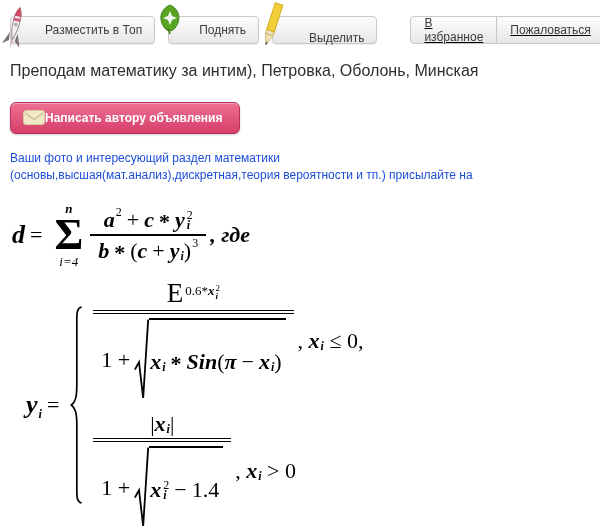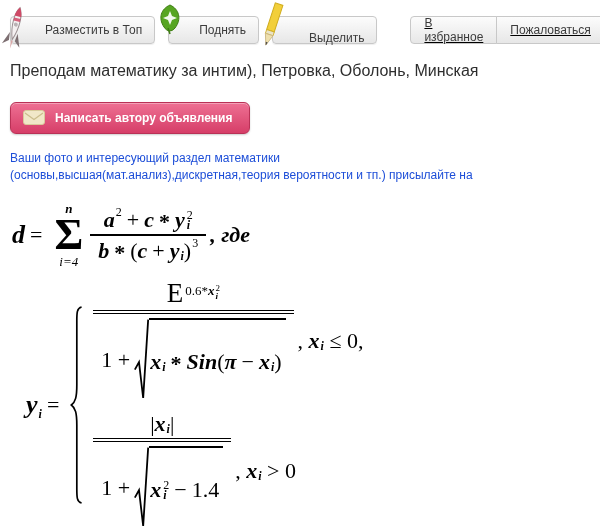--- a/index.html
+++ b/index.html
@@ -22,21 +22,21 @@
   .pencil-pos { left:-16px; top:-14px; }
   .grp { display:inline-flex; margin-left:20px;text-decoration:underline; }
   .gbtn { height:28px; display:inline-flex; align-items:center; box-sizing:border-box; padding:0 13px;
           background:linear-gradient(#fcfcfc,#e7e7e7); border:1px solid #c8c8c8;
           font-size:12px; color:#3c3c3c; cursor:pointer; }
   .gbtn.first { border-radius:4px 0 0 4px; }
   .gbtn.last  { border-radius:0 4px 4px 0; margin-left:-1px;text-align:center; }
 
   
   .title { margin:62px 10px 0 10px; font-size:16px; font-weight:normal; color:#2e2e2e; }
-  .contact-btn { display:inline-flex; align-items:center; gap:10px; margin:22px 0 0 10px;
+  .contact-btn { display:inline-flex; align-items:center; gap:0; margin:22px 0 0 10px;
                  padding:7px 16px 8px 12px; border-radius:6px; cursor:pointer;
                  background:linear-gradient(#ee7093,#d63e68); border:1px solid #b93156;
                  box-shadow:inset 0 1px 0 rgba(255,255,255,.35), 0 1px 2px rgba(0,0,0,.2);
                  color:#fff; font-weight:bold; font-size:12px; }
   .desc { margin:16px 10px 0 10px; font-size:12px; color:#1d4ed8; line-height:17px; }
 
   
   .formula { font-family:"Liberation Serif", serif; color:#000; line-height:1; }
   .mi { font-style:italic; }
   .b  { font-weight:bold; }

